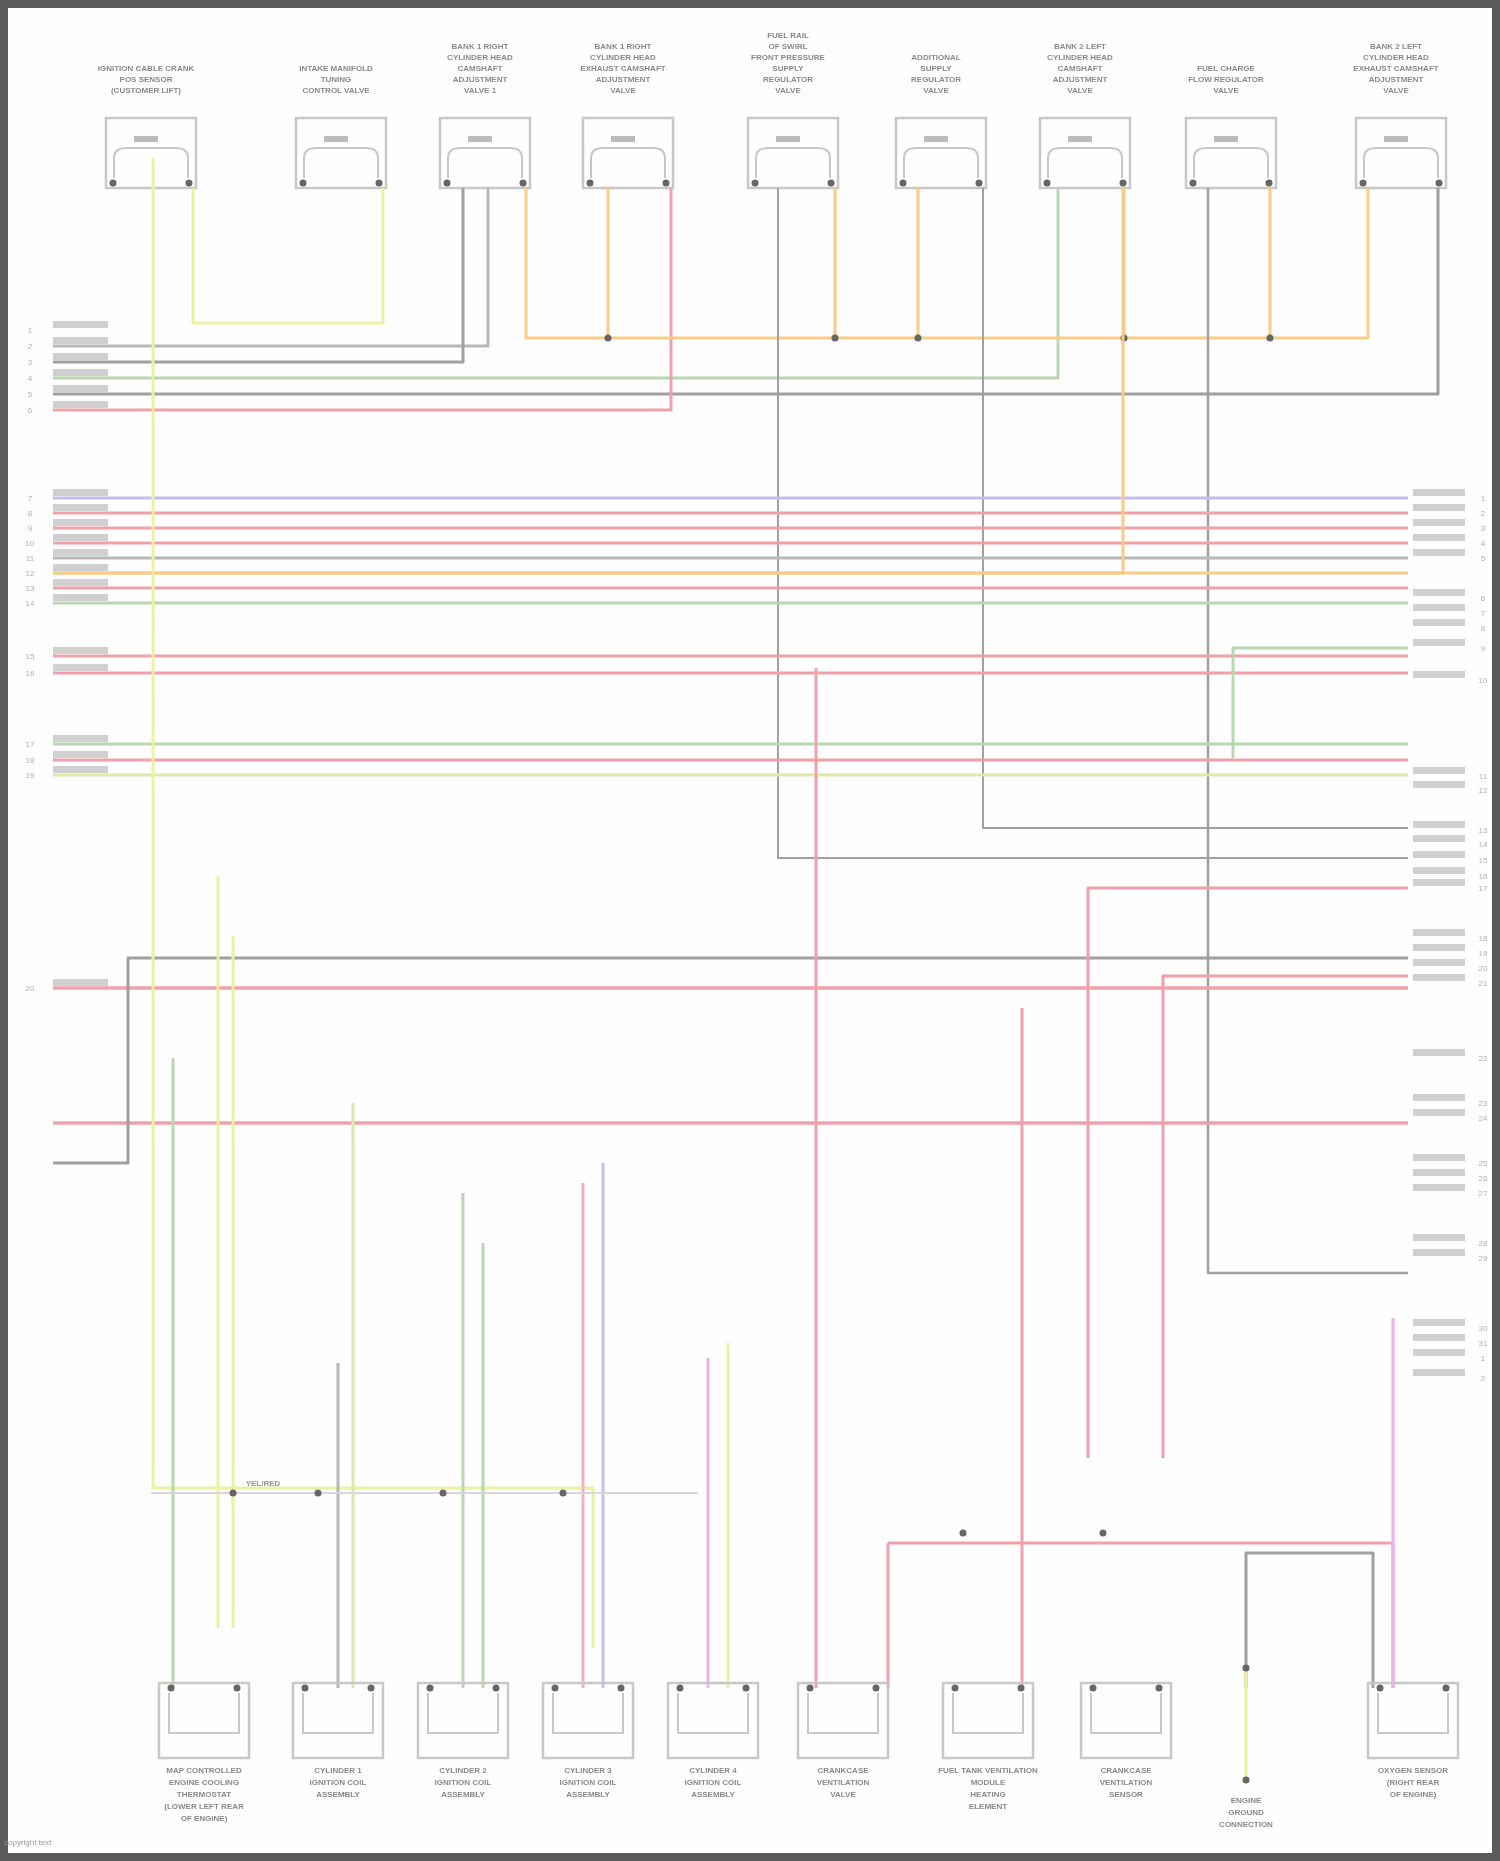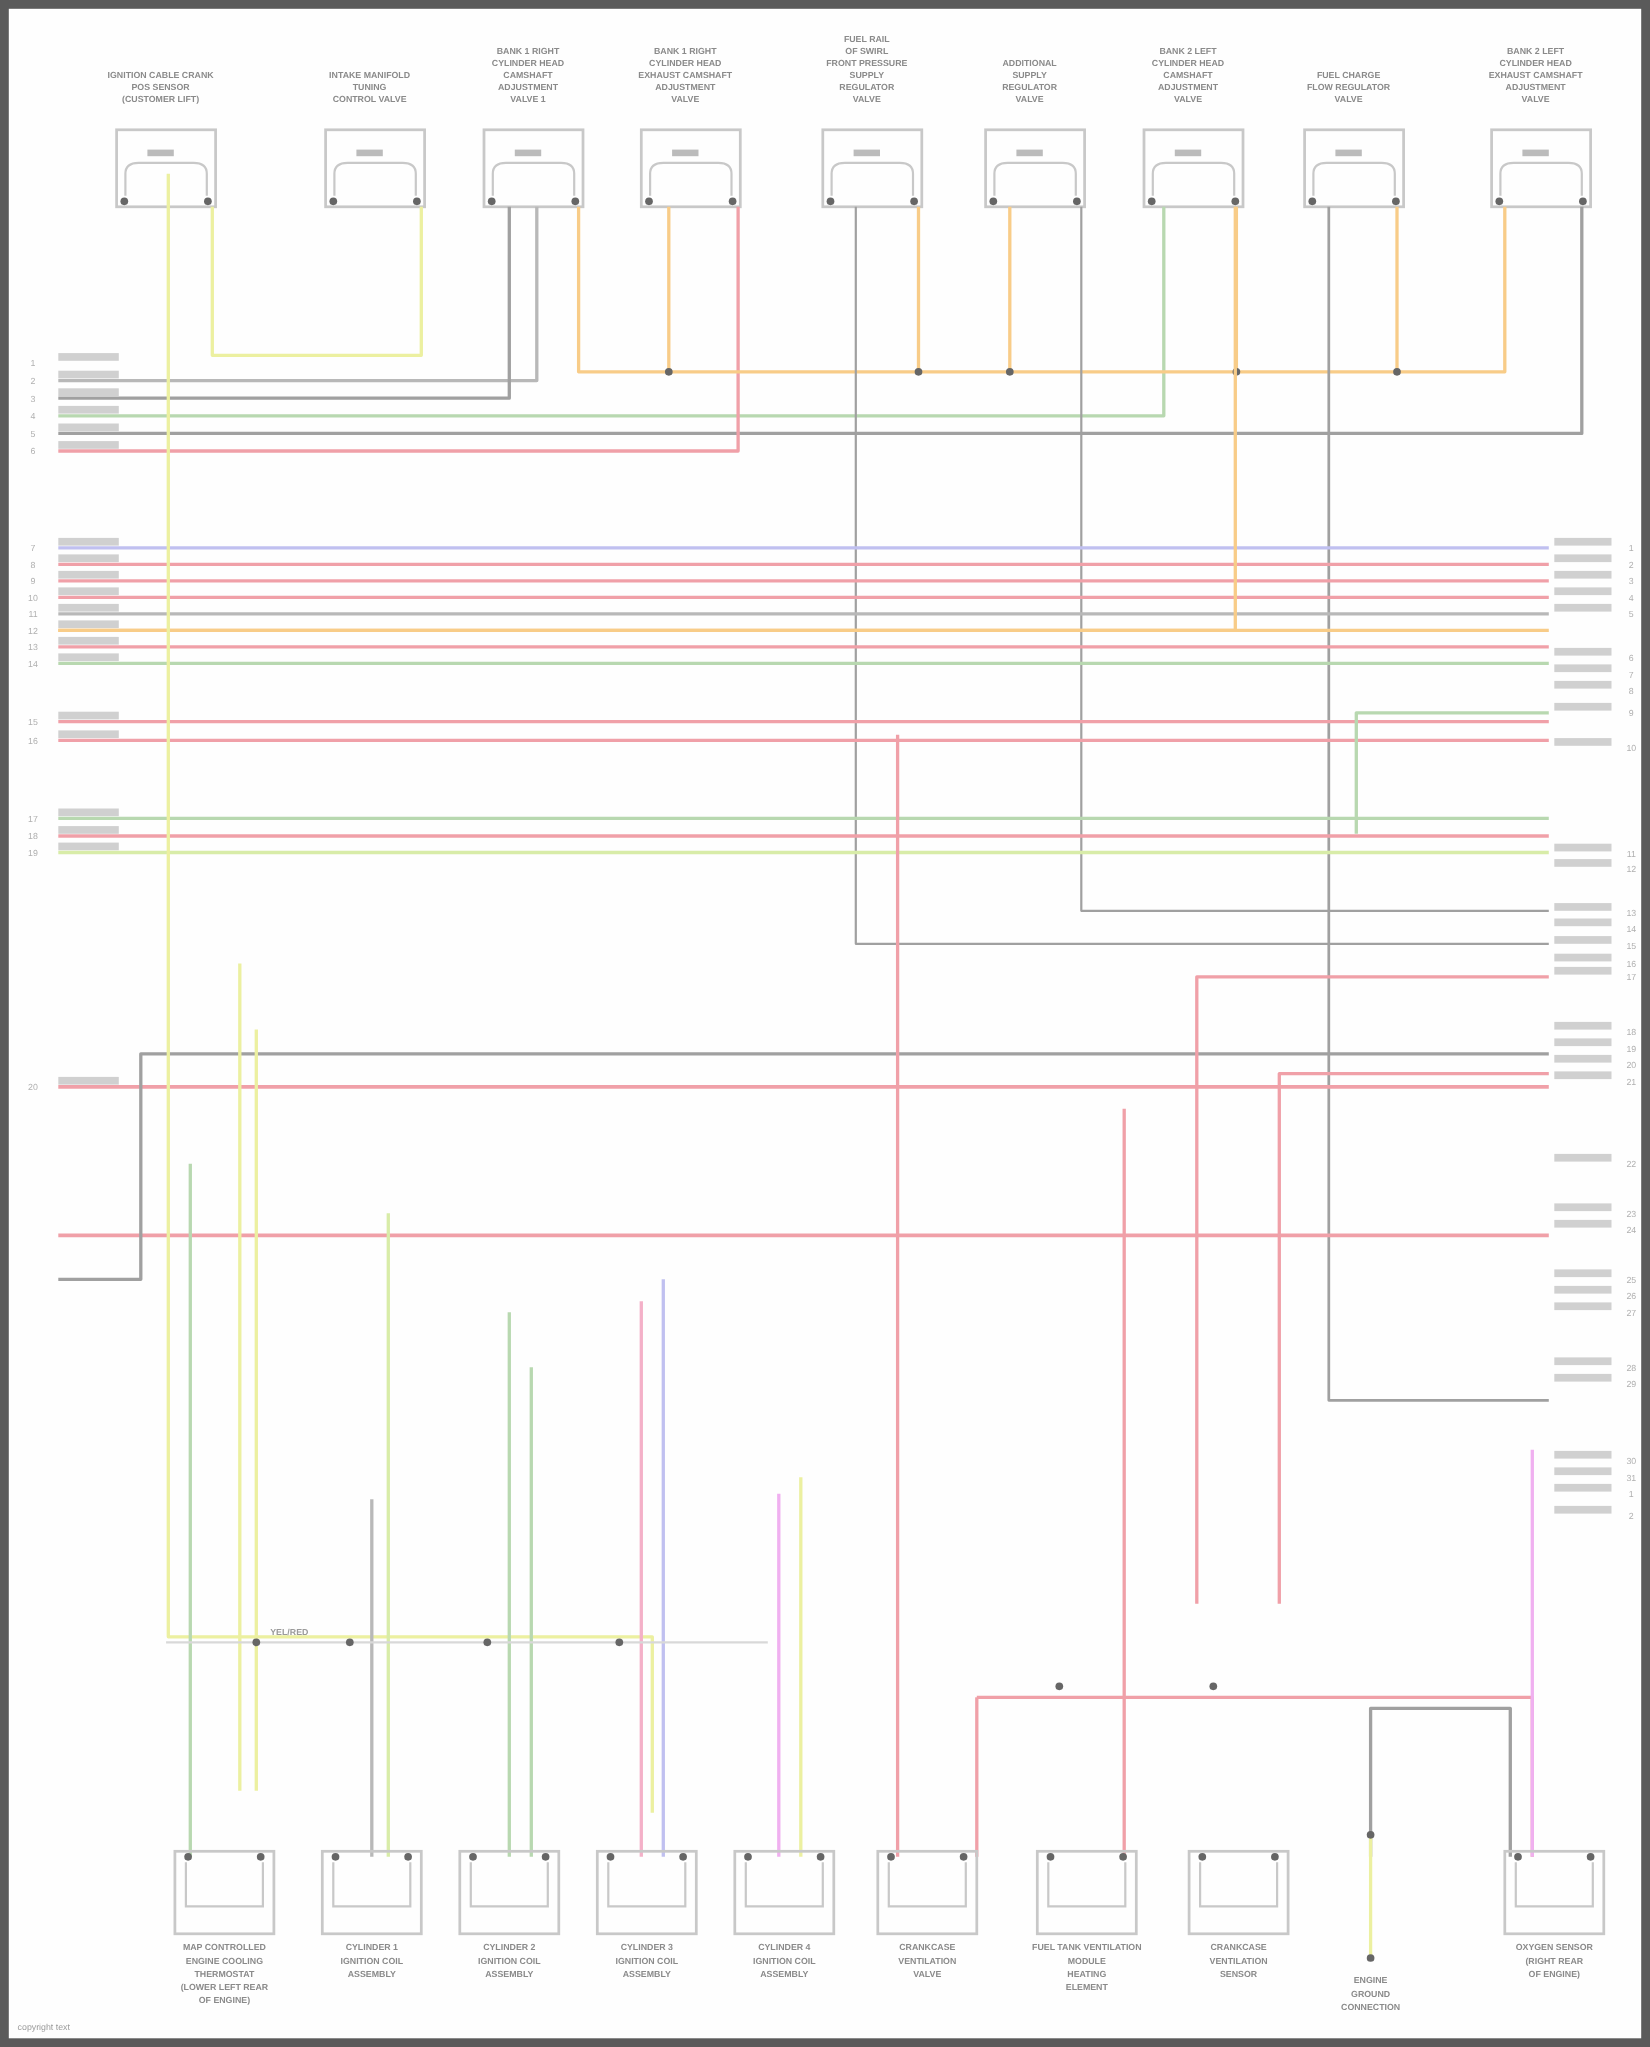--- a/index.html
+++ b/index.html
@@ -2,21 +2,21 @@
 <html><head>
 <meta charset="utf-8">
 <style>
   html,body{margin:0;padding:0;background:#5a5a5a;}
   body{width:1500px;height:1861px;position:relative;overflow:hidden;font-family:"Liberation Sans",sans-serif;}
   #sheet{position:absolute;left:8px;top:8px;width:1484px;height:1845px;background:#fefefe;}
   svg{position:absolute;left:0;top:0;}
   .lbl{font-size:8px;fill:#9a9a9a;font-family:"Liberation Sans",sans-serif;font-weight:bold;}
   .comp{font-size:8px;fill:#8a8a8a;font-family:"Liberation Sans",sans-serif;font-weight:bold;}
   .pin{font-size:8px;fill:#b0b0b0;font-family:"Liberation Sans",sans-serif;}
-  #footer{position:absolute;left:16px;top:1838px;font-size:8px;color:#9a9a9a;}
+  #footer{position:absolute;left:4px;top:1838px;font-size:8px;color:#9a9a9a;}
 </style>
 </head>
 <body>
 
 <div id="sheet">
 <svg id="dg" width="1484" height="1845" viewBox="0 0 1484 1845">
       <g>
         <rect x="98" y="110" width="90" height="70" fill="none" stroke="#c8c8c8" stroke-width="2.5"></rect>
         <path d="M106 170 L106 150 Q106 140 118 140 L168 140 Q180 140 180 150 L180 170" fill="none" stroke="#c8c8c8" stroke-width="2"></path>
         <rect x="126" y="128" width="24" height="6" fill="#bbb"></rect>

